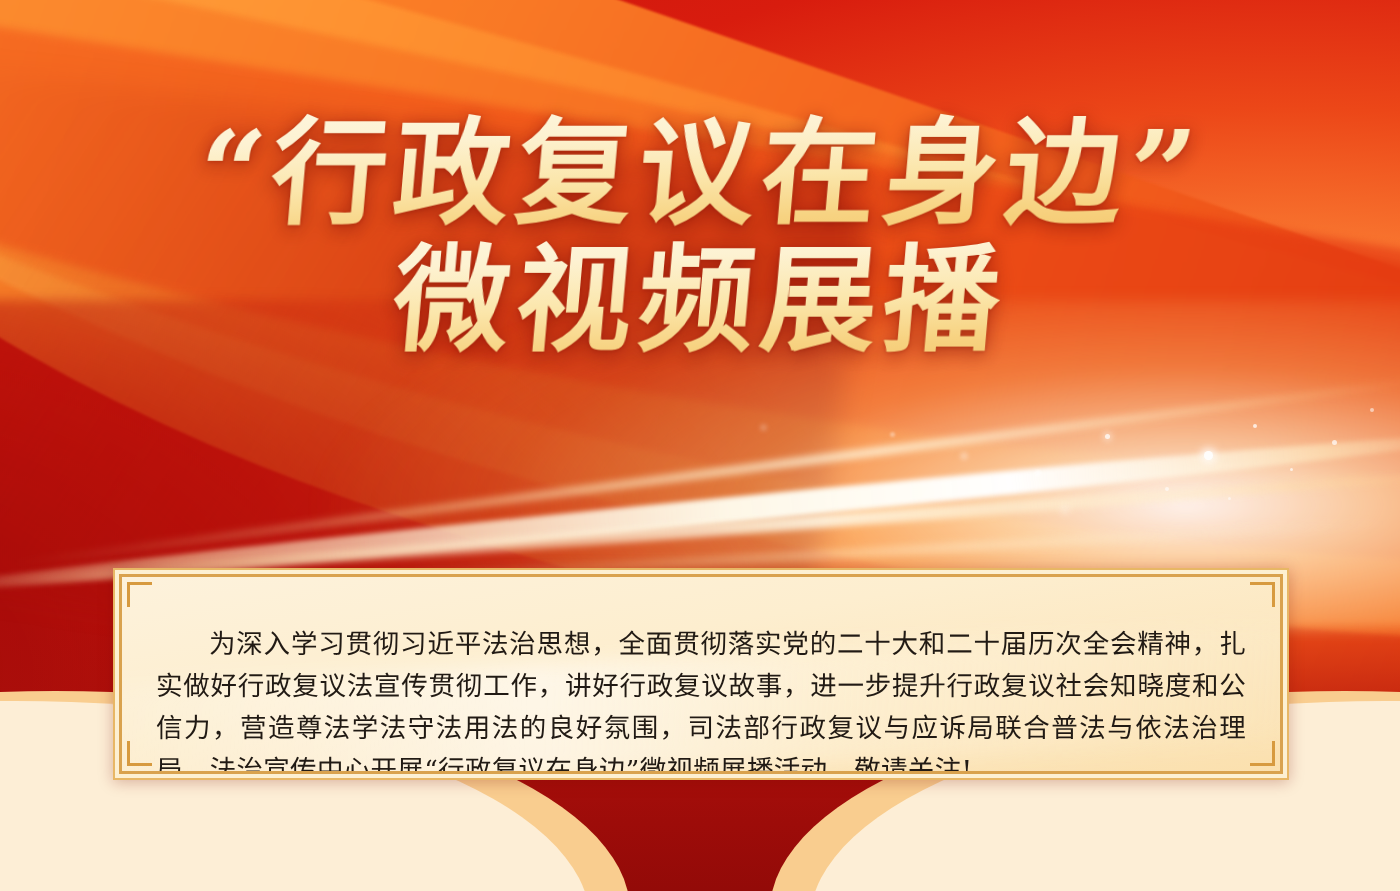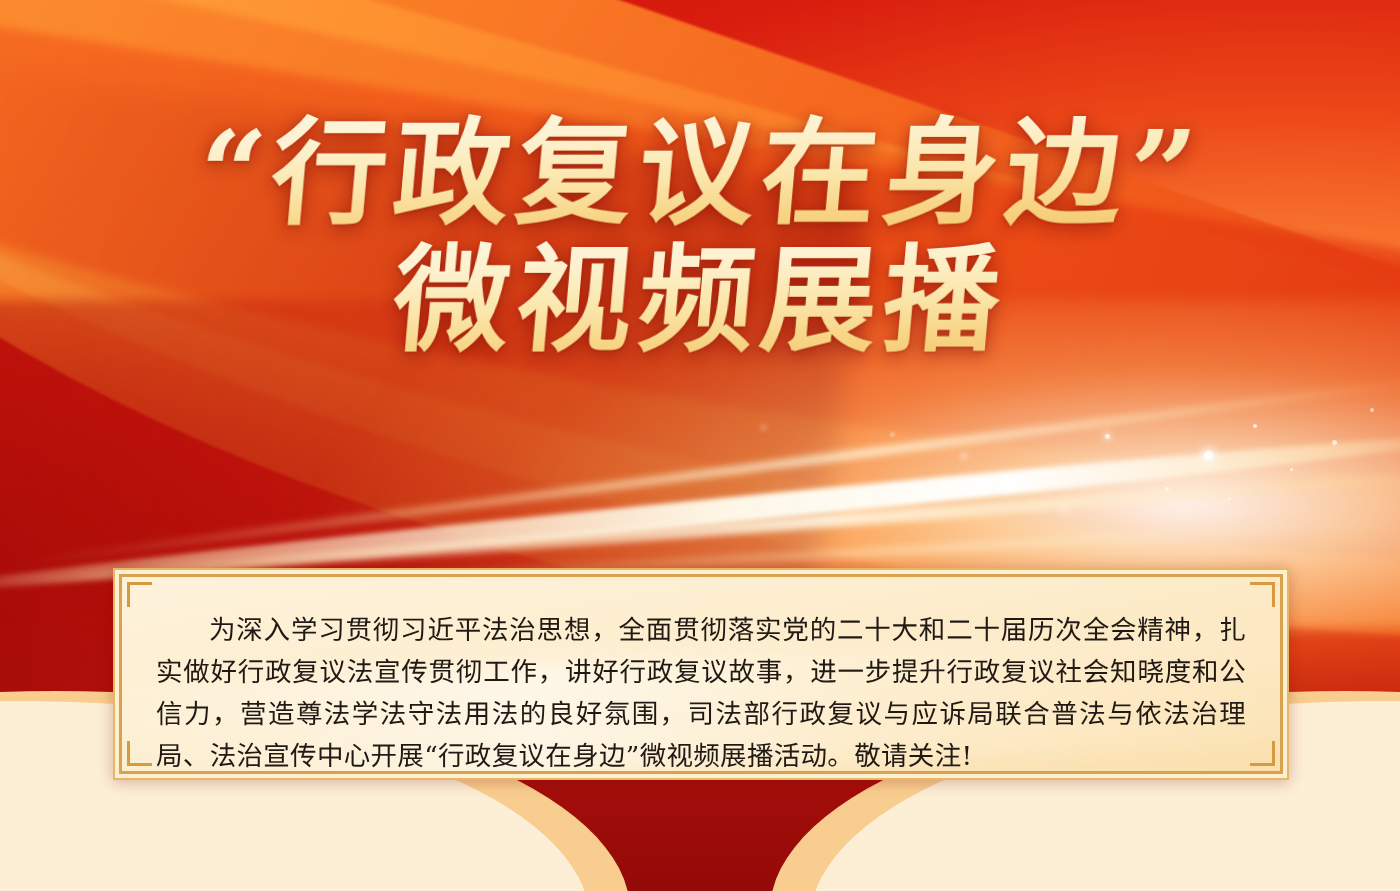--- a/index.html
+++ b/index.html
@@ -108,21 +108,21 @@
     transform:rotate(-3deg);filter:blur(10px);pointer-events:none;
   }
   .corner{position:absolute;width:22px;height:22px;pointer-events:none;}
   .corner.tl{left:5px;top:5px;border-left:3px solid #d79a3f;border-top:3px solid #d79a3f;}
   .corner.tr{right:5px;top:5px;border-right:3px solid #d79a3f;border-top:3px solid #d79a3f;}
   .corner.bl{left:5px;bottom:5px;border-left:3px solid #d79a3f;border-bottom:3px solid #d79a3f;}
   .corner.br{right:5px;bottom:5px;border-right:3px solid #d79a3f;border-bottom:3px solid #d79a3f;}
 
   .panel-text{
     position:relative;z-index:2;
-    margin:0;padding:32px 34px 0 34px;
+    margin:0;padding:46px 34px 0 34px;
     font-family:"DejaVu Serif","Liberation Serif",serif;
     font-size:26.5px;line-height:42px;
     color:#211a14;
     text-align:justify;text-justify:inter-character;
     text-indent:2em;
     letter-spacing:.012em;
   }
 
   
   .bottomband{

